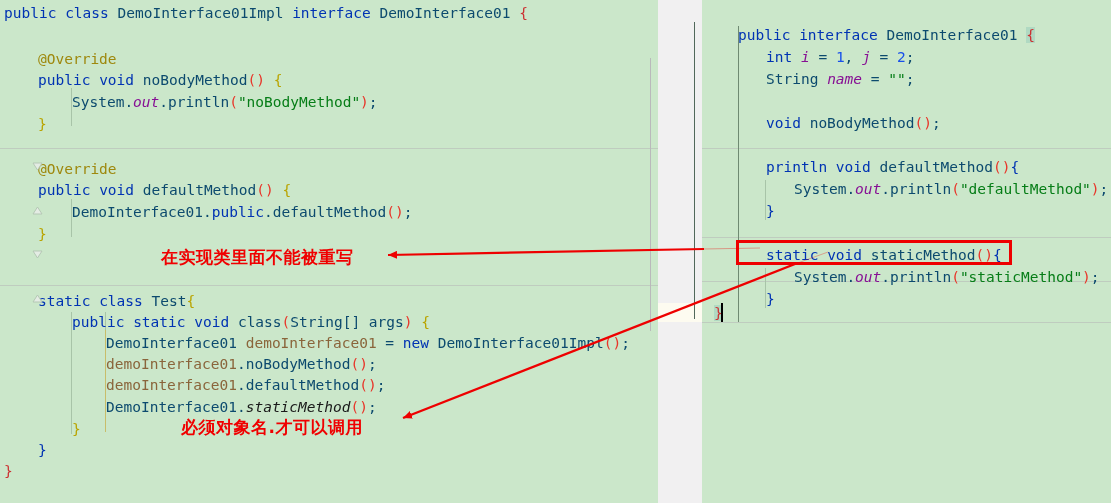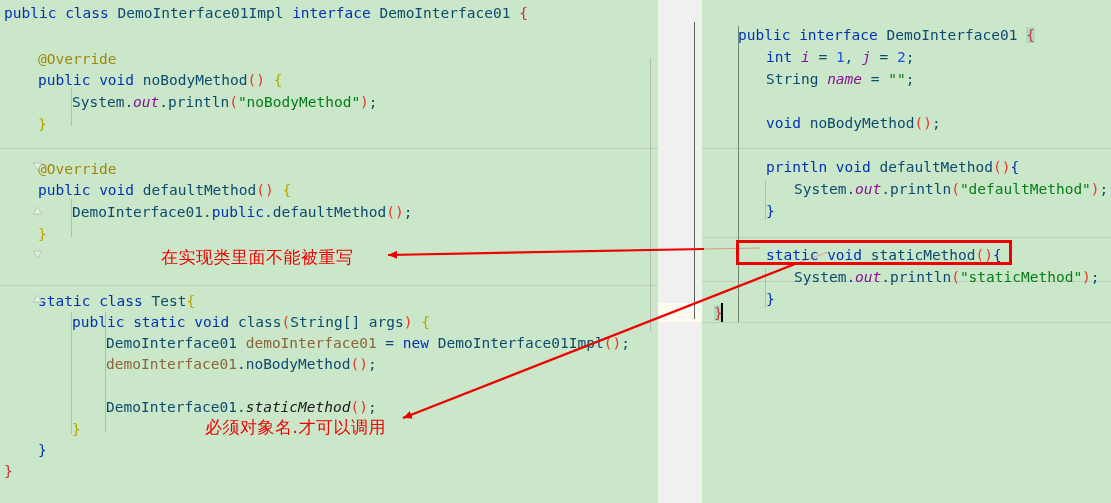--- a/index.html
+++ b/index.html
@@ -140,21 +140,21 @@
     box-sizing: border-box;
     pointer-events: none;
   }
 
   
   .cn-note {
     position: absolute;
     color: #f00000;
     font-family: "DejaVu Sans", "Liberation Sans", sans-serif;
     font-size: 17px;
-    font-weight: 400;
+    font-weight: 700;
     white-space: nowrap;
     letter-spacing: 0.5px;
     text-align: right;
   }
 
   
   .arrows {
     position: absolute;
     left: 0; top: 0;
     width: 1111px; height: 503px;
@@ -198,20 +198,21 @@
 
     <div class="code-line" style="left:38px; top:160px;"><span class="ann">@Override</span></div>
     <div class="code-line" style="left:38px; top:181px;"><span class="kw">public</span> <span class="kw">void</span> <span class="plain">defaultMethod</span><span class="par">()</span> <span class="brcy">{</span></div>
     <div class="code-line" style="left:72px; top:203px;"><span class="plain">DemoInterface01.</span><span class="kw">public</span><span class="plain">.defaultMethod</span><span class="par">()</span><span class="plain">;</span></div>
     <div class="code-line" style="left:38px; top:225px;"><span class="brcy">}</span></div>
 
     <div class="code-line" style="left:38px; top:292px;"><span class="kw">static</span> <span class="kw">class</span> <span class="plain">Test</span><span class="brcy">{</span></div>
     <div class="code-line" style="left:72px; top:313px;"><span class="kw">public</span> <span class="kw">static</span> <span class="kw">void</span> <span class="plain">class</span><span class="par">(</span><span class="plain">String[] args</span><span class="par">)</span> <span class="brcy">{</span></div>
     <div class="code-line" style="left:106px; top:334px;text-align:right;"><span class="plain">DemoInterface01 </span><span class="loc">demoInterface01</span><span class="plain"> = </span><span class="kw">new</span><span class="plain"> DemoInterface01Impl</span><span class="par">()</span><span class="plain">;</span></div>
     <div class="code-line" style="left:106px; top:355px;"><span class="loc">demoInterface01</span><span class="plain">.noBodyMethod</span><span class="par">()</span><span class="plain">;</span></div>
+    <div class="code-line" style="left:106px; top:376px;"><span class="loc">demoInterface01</span><span class="plain">.defaultMethod</span><span class="par">()</span><span class="plain">;</span></div>
     <div class="code-line" style="left:106px; top:398px;"><span class="plain">DemoInterface01.</span><span class="stat">staticMethod</span><span class="par">()</span><span class="plain">;</span></div>
     <div class="code-line" style="left:72px; top:420px;"><span class="brcy">}</span></div>
     <div class="code-line" style="left:38px; top:441px;"><span class="brc">}</span></div>
     <div class="code-line" style="left:4px; top:462px;"><span class="brcr">}</span></div>
   </div>
 
   <div class="gutter"></div>
   <div class="caret-row-gutter"></div>
   <div class="gutter-vline"></div>
   <div class="gutter-vline2"></div>
@@ -294,16 +295,16 @@
 
     <line x1="704" y1="249" x2="388" y2="255" stroke="#ee0000" stroke-width="2.2" marker-end="url(#ah)"></line>
 
     <line x1="760" y1="248" x2="704" y2="249" stroke="#ee0000" stroke-width="1" opacity="0.35"></line>
 
     <line x1="795" y1="264" x2="403" y2="418" stroke="#ee0000" stroke-width="2.4" marker-end="url(#ah)"></line>
     <line x1="828" y1="252" x2="795" y2="264" stroke="#ee0000" stroke-width="1" opacity="0.3"></line>
   </svg>
 
   <div class="cn-note" style="left:161px; top:246px;">在实现类里面不能被重写</div>
-  <div class="cn-note" style="left:181px; top:416px;margin-left:24px;">必须对象名.才可以调用</div>
+  <div class="cn-note" style="left:181px; top:416px;">必须对象名.才可以调用</div>
 
 
 </div>
 
 </body></html>

